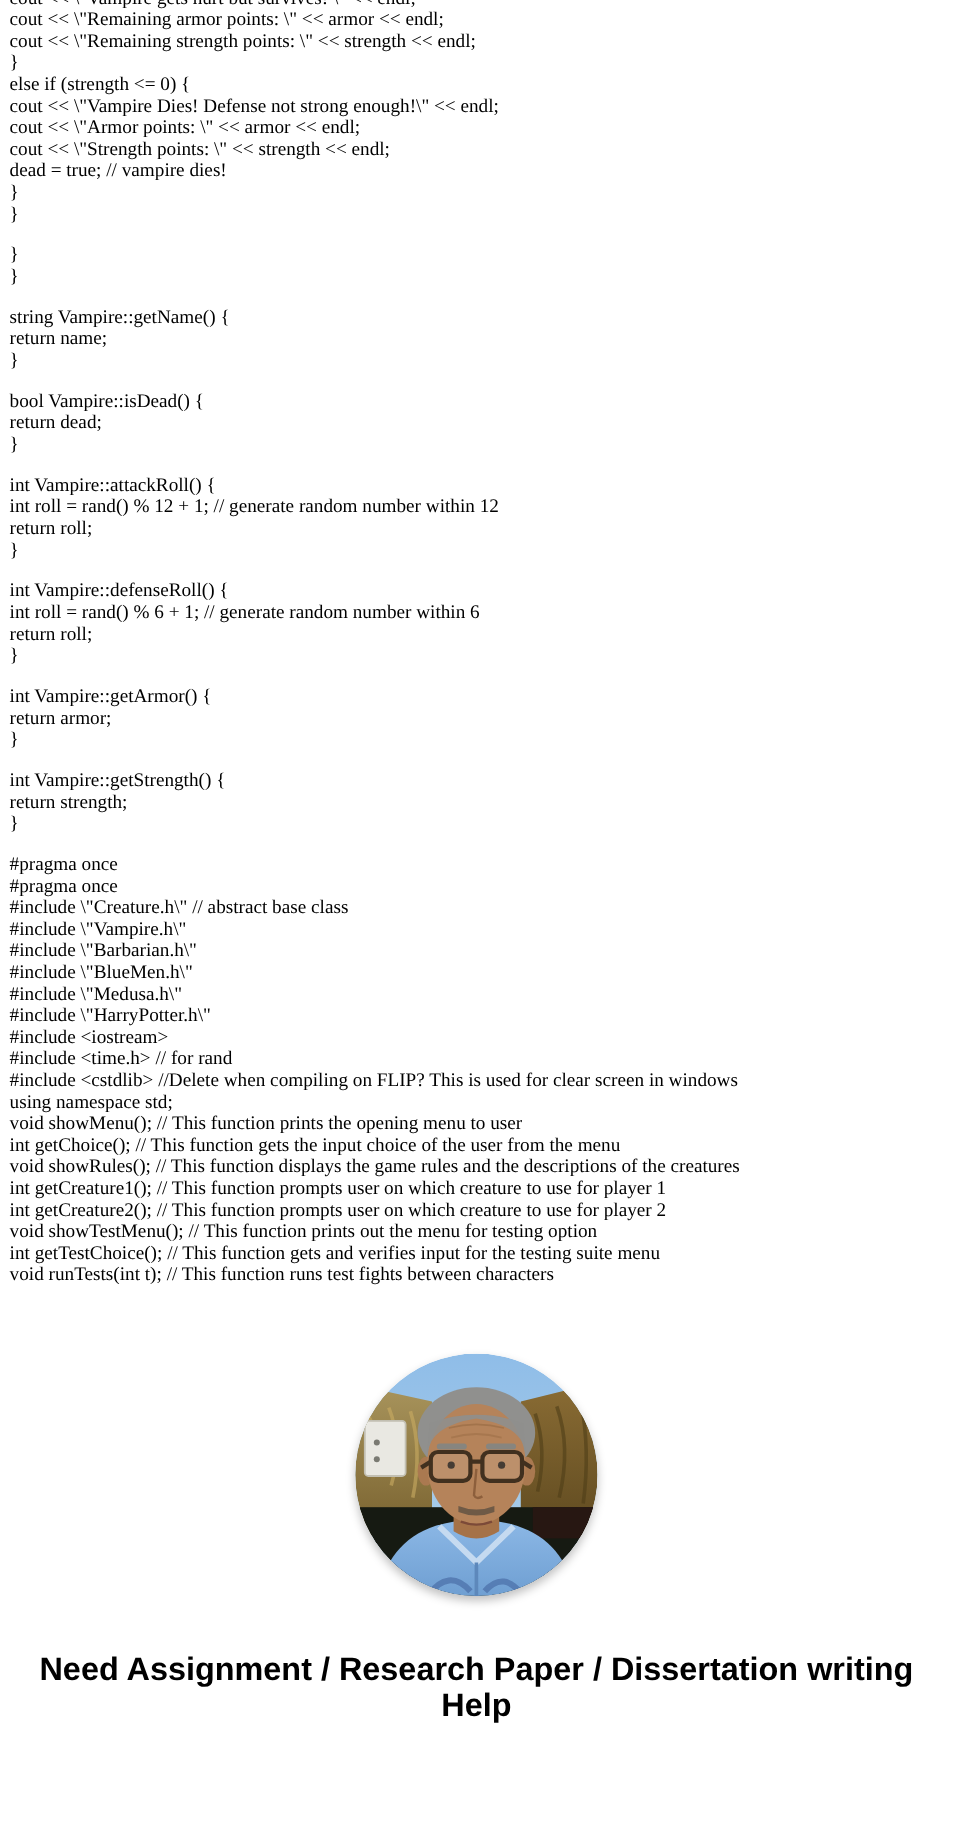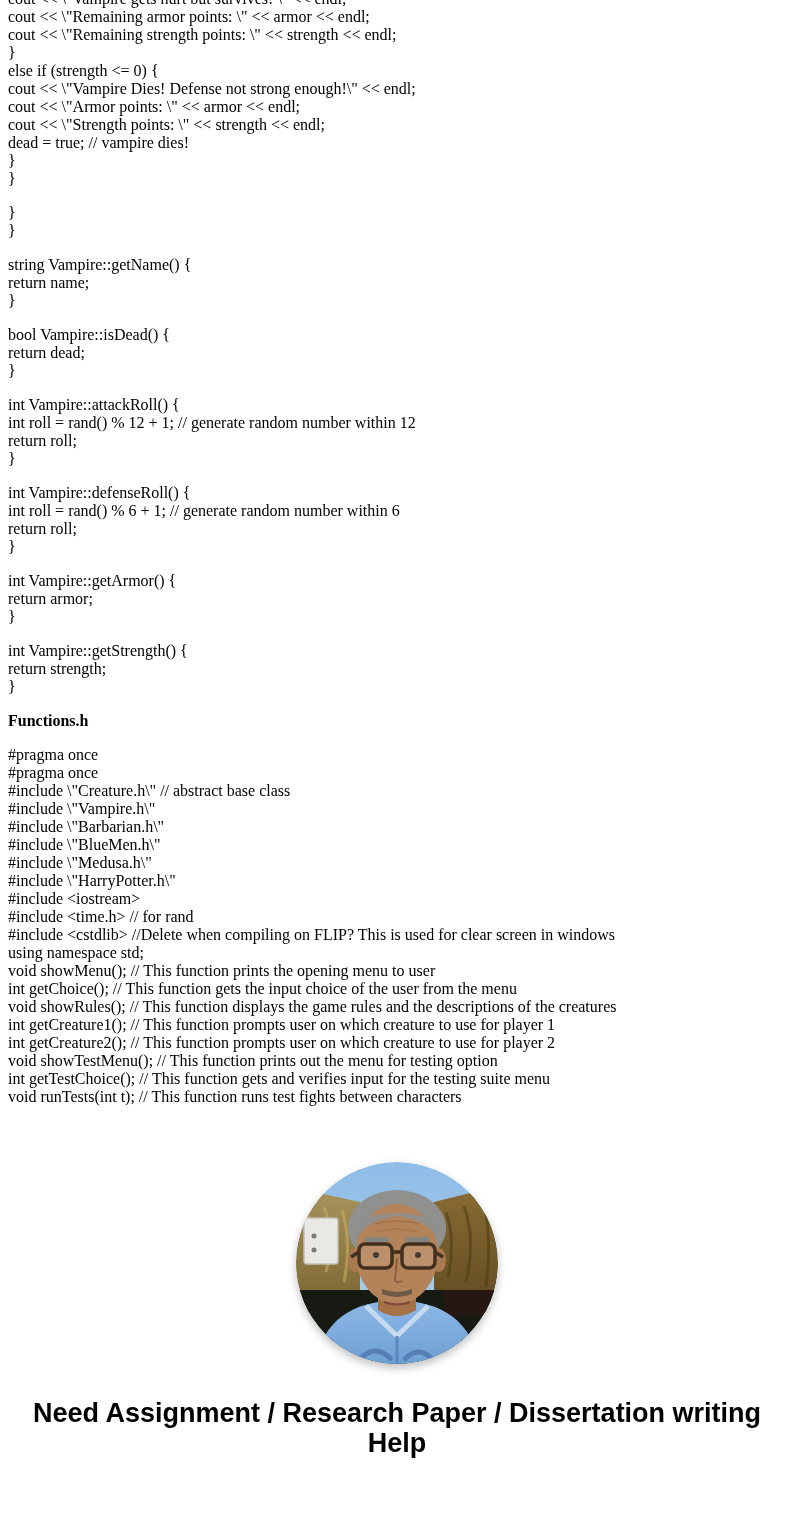--- a/index.html
+++ b/index.html
@@ -29,21 +29,21 @@
   .avatar {
     display: inline-block;
     width: 202px;
     height: 202px;
     border-radius: 50%;
     overflow: hidden;
     box-shadow: 0 4px 8px rgba(0,0,0,0.25);
     vertical-align: top;
   }
   .footer {
-    margin-top: 34px;
+    margin-top: 46px;
     text-align: center;
     font-family: "Liberation Sans", sans-serif;
     font-stretch: condensed;
     font-weight: bold;
     font-size: 27px;
     line-height: 30px;
     color: #000000;
   }
   .footer .heading {
     max-width: 766px;
@@ -60,21 +60,20 @@
 
   <div class="doc" id="code-doc">
       <p>cout &lt;&lt; \"Vampire gets hurt but survives! \" &lt;&lt; endl;<br>cout &lt;&lt; \"Remaining armor points: \" &lt;&lt; armor &lt;&lt; endl;<br>cout &lt;&lt; \"Remaining strength points: \" &lt;&lt; strength &lt;&lt; endl;<br>}<br>else if (strength &lt;= 0) {<br>cout &lt;&lt; \"Vampire Dies! Defense not strong enough!\" &lt;&lt; endl;<br>cout &lt;&lt; \"Armor points: \" &lt;&lt; armor &lt;&lt; endl;<br>cout &lt;&lt; \"Strength points: \" &lt;&lt; strength &lt;&lt; endl;<br>dead = true; // vampire dies!<br>}<br>}</p>
       <p>}<br>}</p>
       <p>string Vampire::getName() {<br>return name;<br>}</p>
       <p>bool Vampire::isDead() {<br>return dead;<br>}</p>
       <p>int Vampire::attackRoll() {<br>int roll = rand() % 12 + 1; // generate random number within 12<br>return roll;<br>}</p>
       <p>int Vampire::defenseRoll() {<br>int roll = rand() % 6 + 1; // generate random number within 6<br>return roll;<br>}</p>
       <p>int Vampire::getArmor() {<br>return armor;<br>}</p>
       <p>int Vampire::getStrength() {<br>return strength;<br>}</p>
-      <p class="bold">Functions.h</p>
       <p>#pragma once<br>#pragma once<br>#include \"Creature.h\" // abstract base class<br>#include \"Vampire.h\"<br>#include \"Barbarian.h\"<br>#include \"BlueMen.h\"<br>#include \"Medusa.h\"<br>#include \"HarryPotter.h\"<br>#include &lt;iostream&gt;<br>#include &lt;time.h&gt; // for rand<br>#include &lt;cstdlib&gt; //Delete when compiling on FLIP? This is used for clear screen in windows<br>using namespace std;<br>void showMenu(); // This function prints the opening menu to user<br>int getChoice(); // This function gets the input choice of the user from the menu<br>void showRules(); // This function displays the game rules and the descriptions of the creatures<br>int getCreature1(); // This function prompts user on which creature to use for player 1<br>int getCreature2(); // This function prompts user on which creature to use for player 2<br>void showTestMenu(); // This function prints out the menu for testing option<br>int getTestChoice(); // This function gets and verifies input for the testing suite menu<br>void runTests(int t); // This function runs test fights between characters</p>
     </div>
 
   <div class="photo-row">
     <div class="avatar">
       <svg width="202" height="202" viewBox="0 0 202 202">
         <defs>
           <clipPath id="circ">
               <circle cx="101" cy="101" r="101"></circle>
             </clipPath>

